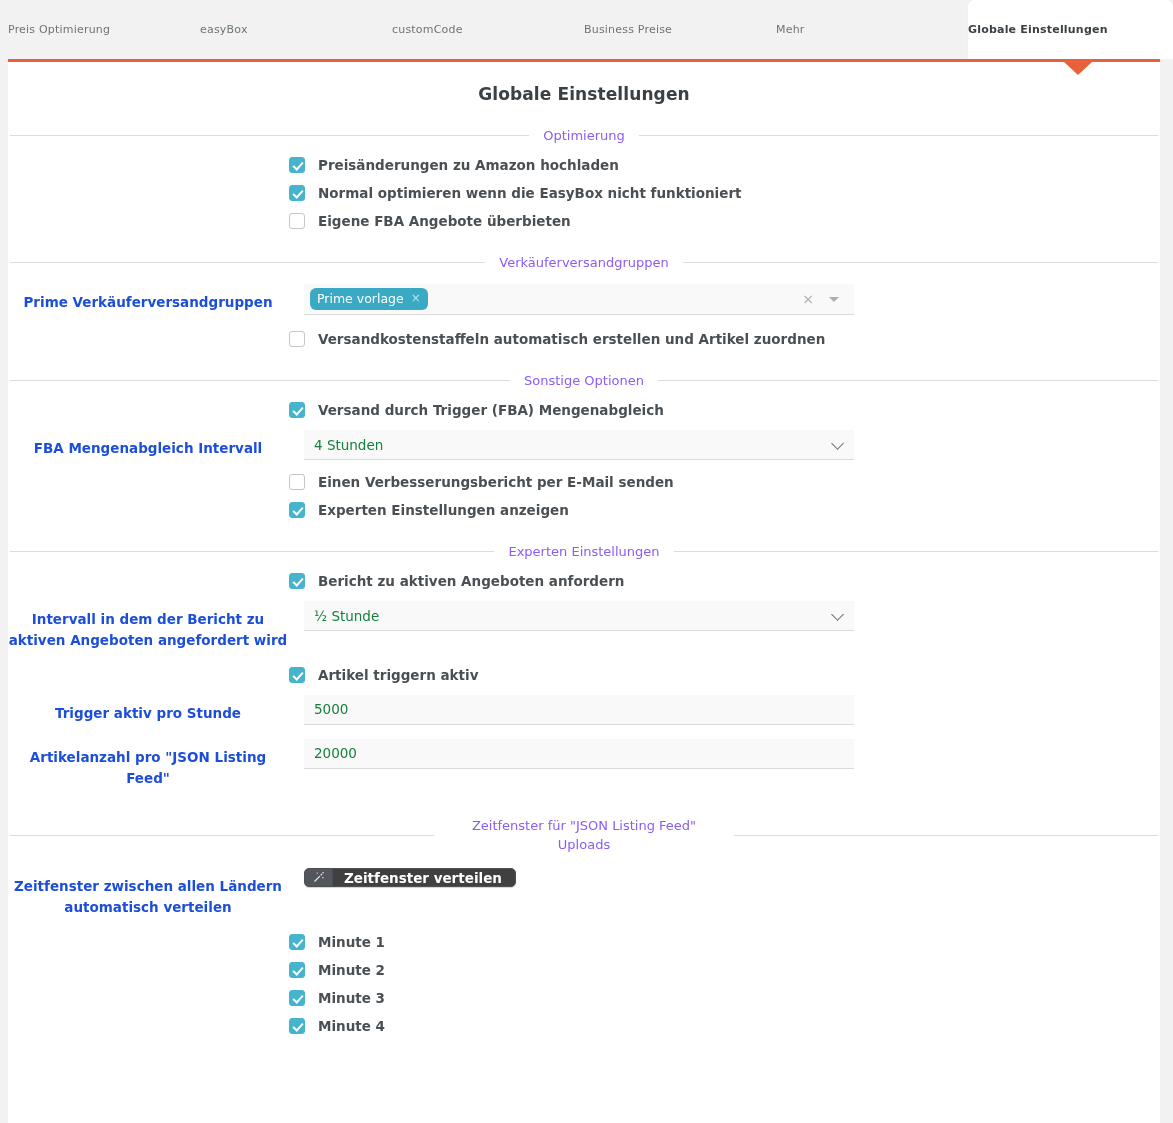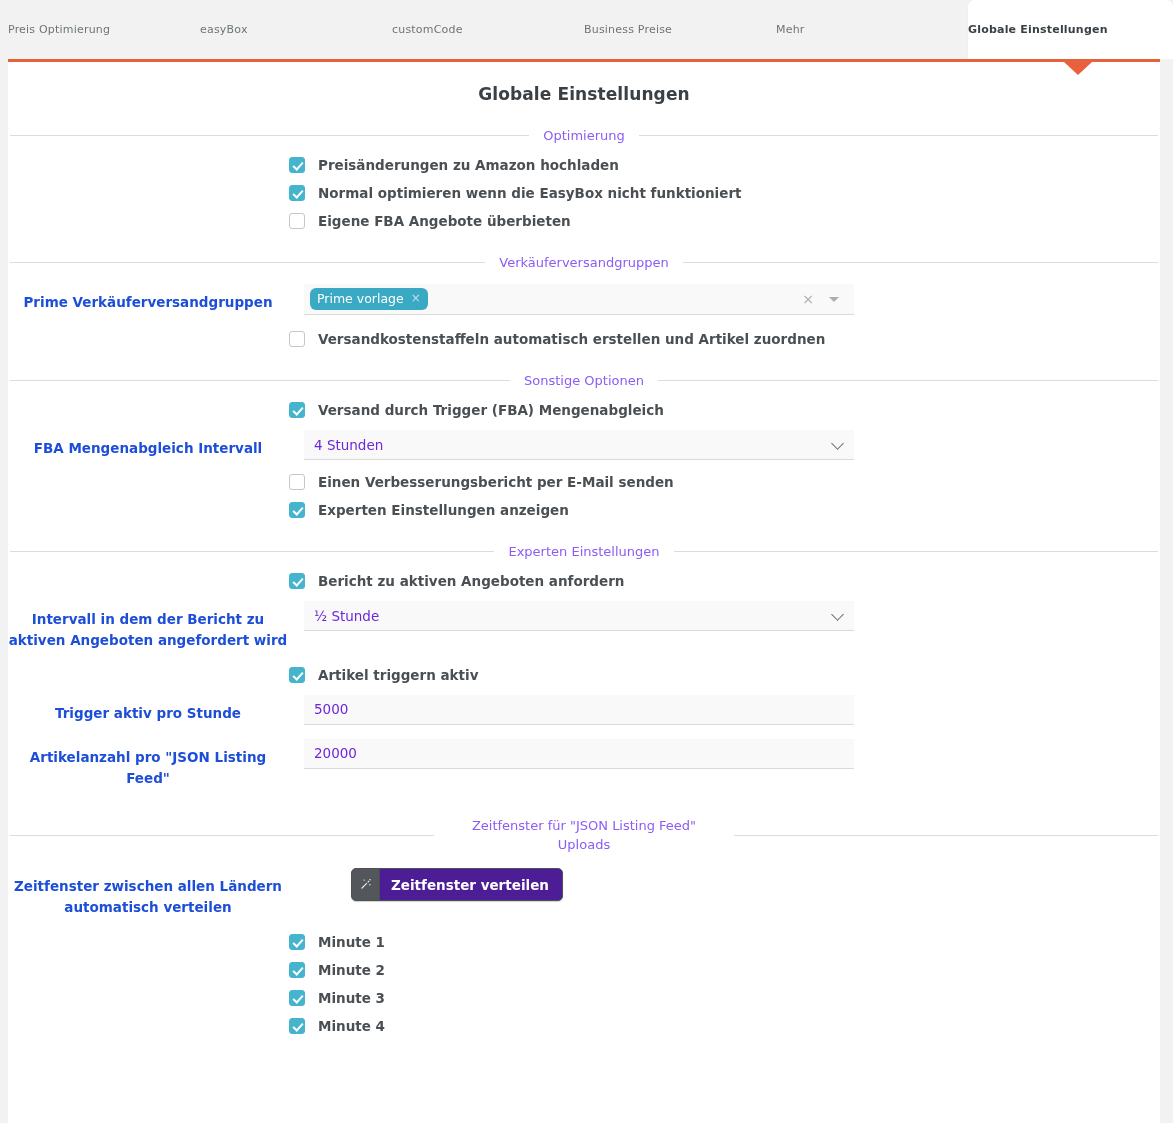--- a/index.html
+++ b/index.html
@@ -151,21 +151,21 @@
   
   .field {
     position: relative;
     background: #f9f9f9;
     border-bottom: 1px solid #dadada;
     height: 30px;
     display: flex;
     align-items: center;
     padding: 0 30px 0 10px;
     font-size: 13.5px;
-    color: #6d28d9;
+    color: #15803d;
     cursor: text;
   }
   .field.sel { cursor: pointer; }
   .chev {
     position: absolute;
     right: 12px; top: 50%;
     width: 9px; height: 9px;
     margin-top: -6px;
     border: solid #666b6f;
     border-width: 0 1.6px 1.6px 0;
@@ -211,31 +211,30 @@
     border-left: 5px solid transparent;
     border-right: 5px solid transparent;
     border-top: 5px solid #a9aeb2;
     cursor: pointer;
   }
 
   
   .btn {
     display: inline-flex;
     align-items: stretch;
-    background: #4c1d95;
+    background: #404040;
     border: 1px solid #4d5054;
     border-radius: 5px;
-    height: 33px;
+    height: 19px;
     color: #ffffff;
     font-size: 13.5px;
     font-weight: bold;
     cursor: pointer;
     overflow: hidden;
     box-shadow: 0 1px 1px rgba(0,0,0,.18);
-    margin-left: 47px;
   }
   .btn .bicon {
     background: #53575b;
     display: flex; align-items: center; justify-content: center;
     width: 28px;
     border-right: 1px solid #4a4d51;
   }
   .btn .blabel {
     display: flex; align-items: center;
     padding: 0 13px 0 11px;

